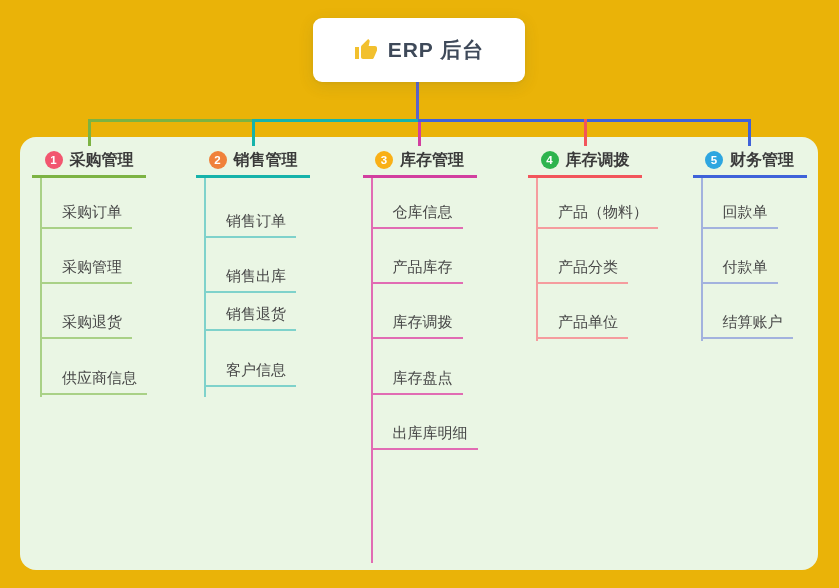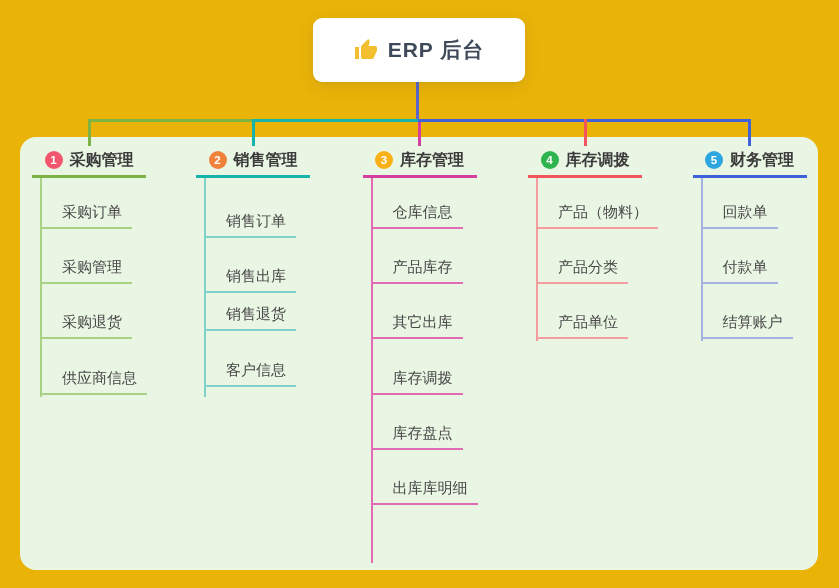--- a/index.html
+++ b/index.html
@@ -120,23 +120,20 @@
     </div>
     <div class="rail" style="background:#e16cb3;height:384.9px"></div>
     <div class="items">
           <div class="item-slot" style="height:50.5px">
       <span class="item-label" style="border-bottom-color:#e16cb3">仓库信息</span>
     </div>
           <div class="item-slot" style="height:55.4px">
       <span class="item-label" style="border-bottom-color:#e16cb3">产品库存</span>
     </div>
           <div class="item-slot" style="height:55.4px">
-      <span class="item-label" style="border-bottom-color:#e16cb3">其它出库</span>
-    </div>
-          <div class="item-slot" style="height:55.4px">
       <span class="item-label" style="border-bottom-color:#e16cb3">库存调拨</span>
     </div>
           <div class="item-slot" style="height:55.4px">
       <span class="item-label" style="border-bottom-color:#e16cb3">库存盘点</span>
     </div>
           <div class="item-slot" style="height:55.4px">
       <span class="item-label" style="border-bottom-color:#e16cb3">出库库明细</span>
     </div>
         </div>
       </div>

